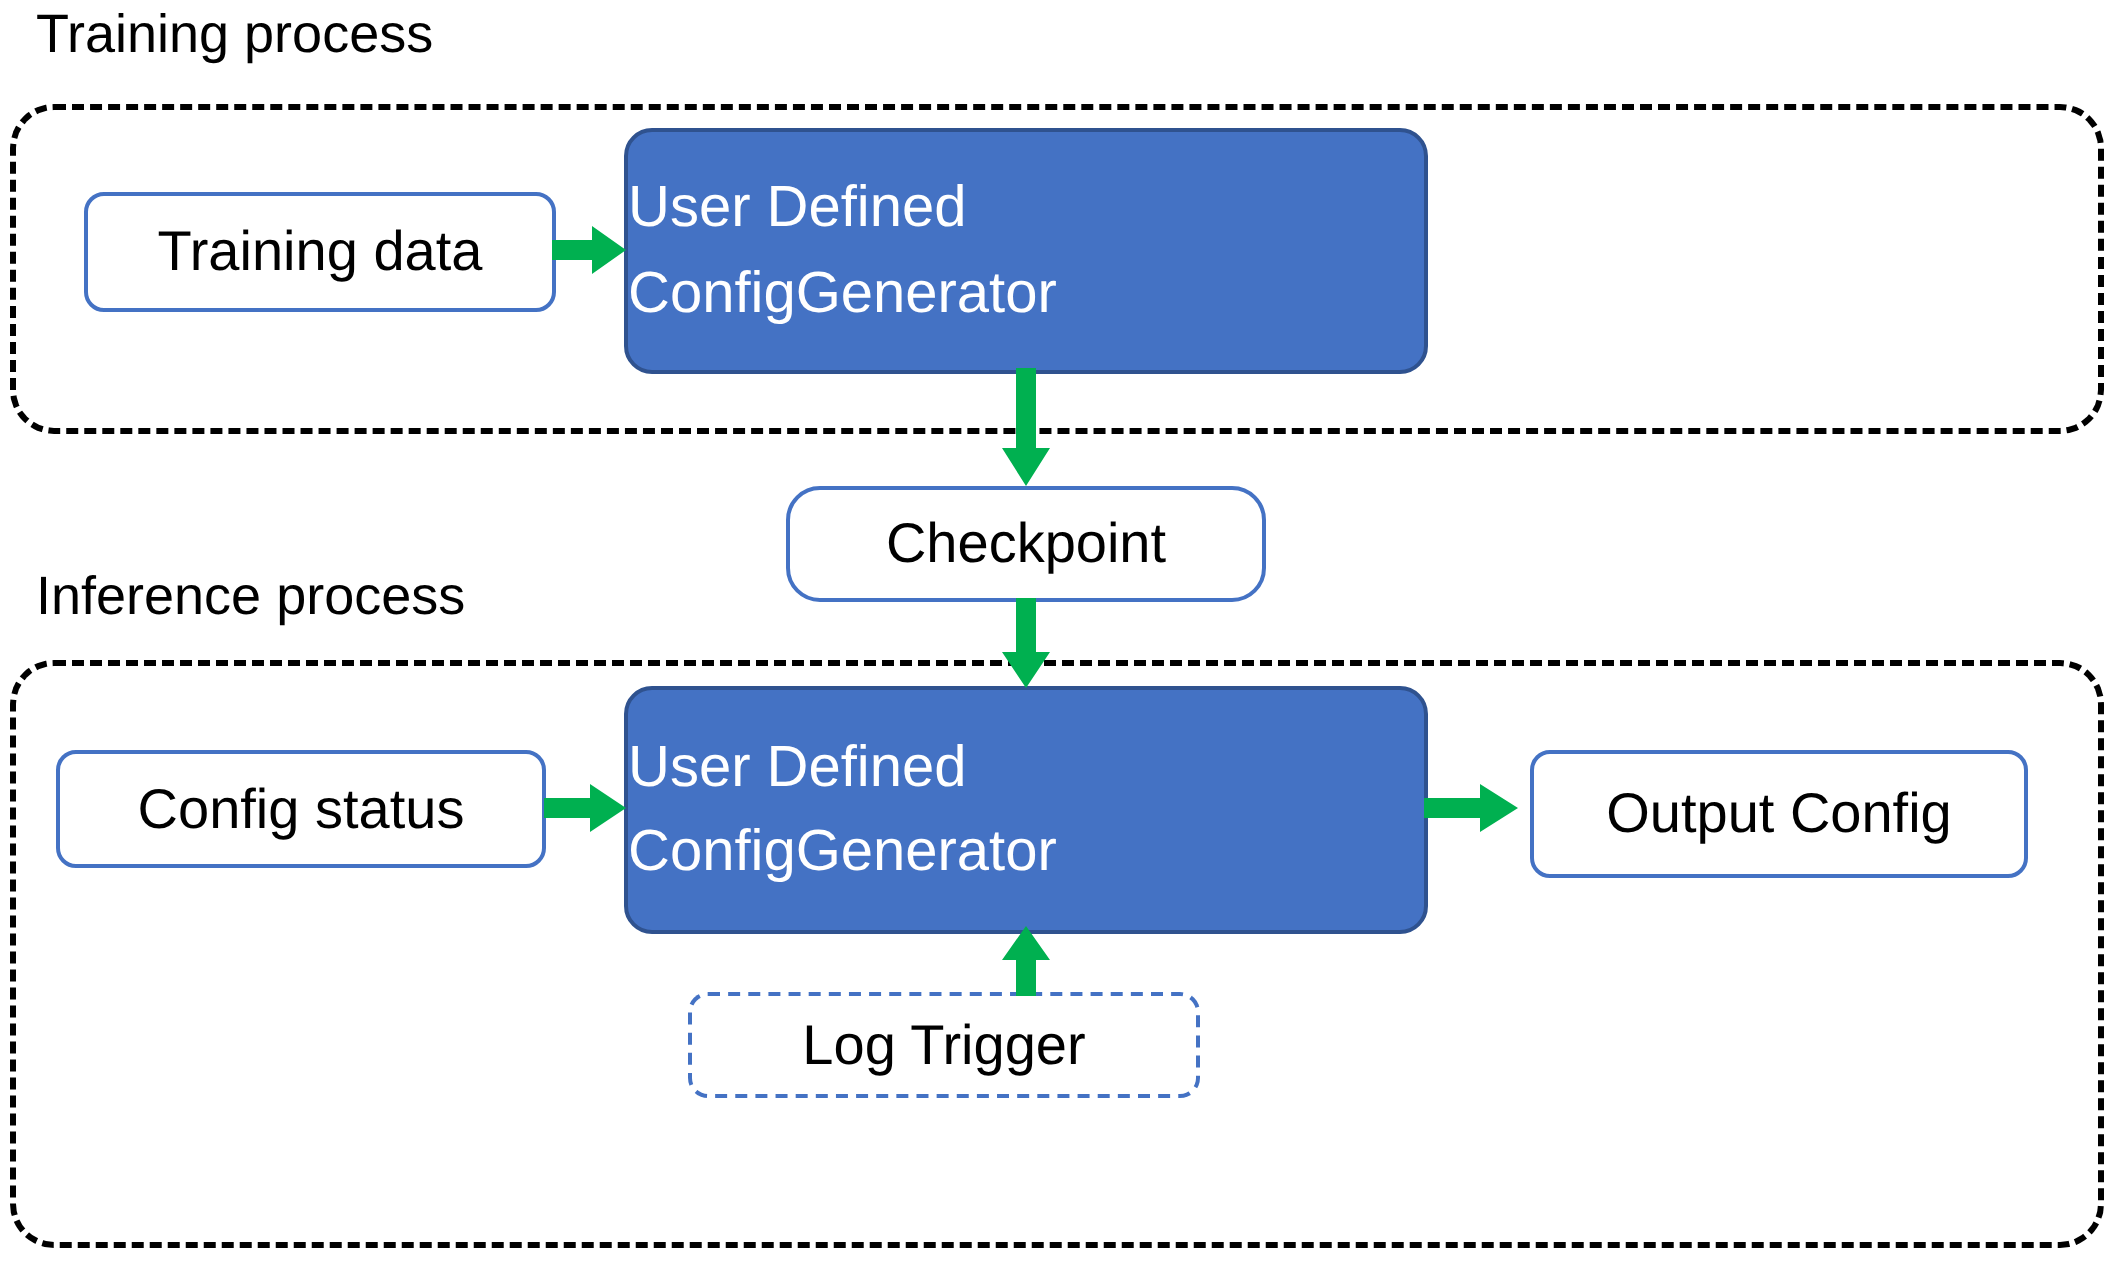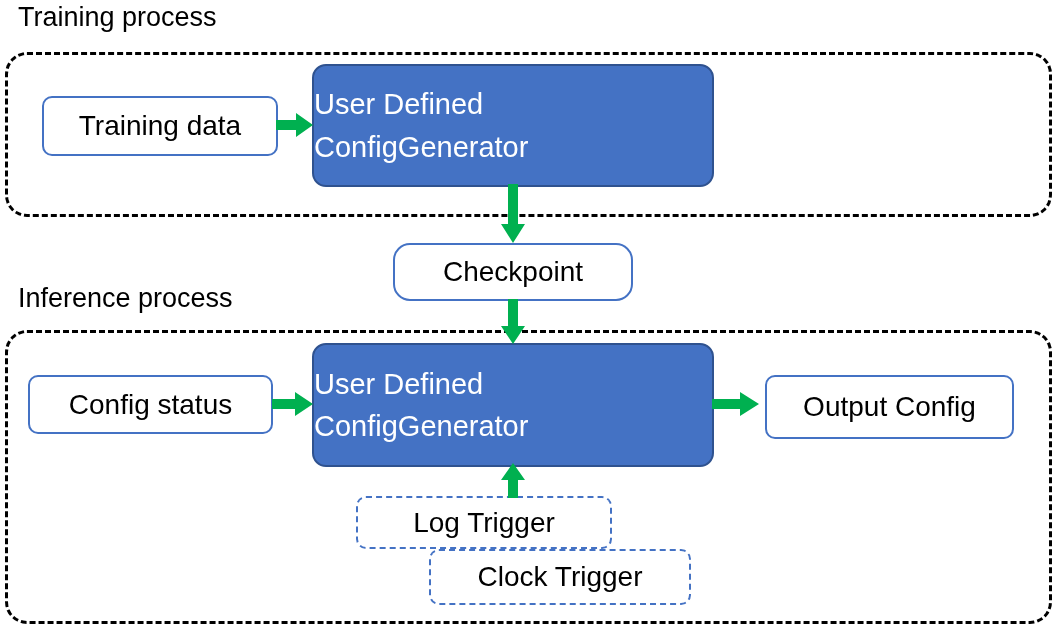--- a/index.html
+++ b/index.html
@@ -83,21 +83,21 @@
     border: 2px dashed #4472C4;
     border-radius: 10px;
     background: transparent;
     display: flex;
     align-items: center;
     justify-content: center;
     color: #000000;
     font-size: 28px;
     white-space: nowrap;
   }
-  #box-log-trigger   { left: 356px; top: 496px; width: 256px; height: 53px; }
+  #box-log-trigger   { left: 344px; top: 496px; width: 256px; height: 53px; }
   #box-clock-trigger { left: 429px; top: 549px; width: 262px; height: 56px; }
 
   
   .arrow { position: absolute; }
   .arrow svg { display: block; }
 
   #arrow-training-data-to-proc { left: 276px; top: 112px; }
   #arrow-proc-to-checkpoint    { left: 500px; top: 184px; }
   #arrow-checkpoint-to-proc    { left: 500px; top: 299px; }
   #arrow-status-to-proc        { left: 272px; top: 391px; }
@@ -130,21 +130,20 @@
 
   <div class="proc-box" id="box-proc-inference">
     <span>User Defined</span>
     <span>ConfigGenerator</span>
   </div>
 
   <div class="io-box" id="box-output-config">Output Config</div>
 
   <div class="trigger-box" id="box-log-trigger">Log Trigger</div>
 
-  <div class="trigger-box" id="box-clock-trigger">Clock Trigger</div>
 
   <div class="arrow" id="arrow-training-data-to-proc">
     <svg width="38" height="26" viewBox="0 0 38 26">
       <polygon points="0,8 20,8 20,1 37,13 20,25 20,18 0,18" fill="#00B050"></polygon>
     </svg>
   </div>
 
   <div class="arrow" id="arrow-proc-to-checkpoint">
     <svg width="26" height="60" viewBox="0 0 26 60">
       <polygon points="8,0 18,0 18,40 25,40 13,59 1,40 8,40" fill="#00B050"></polygon>

